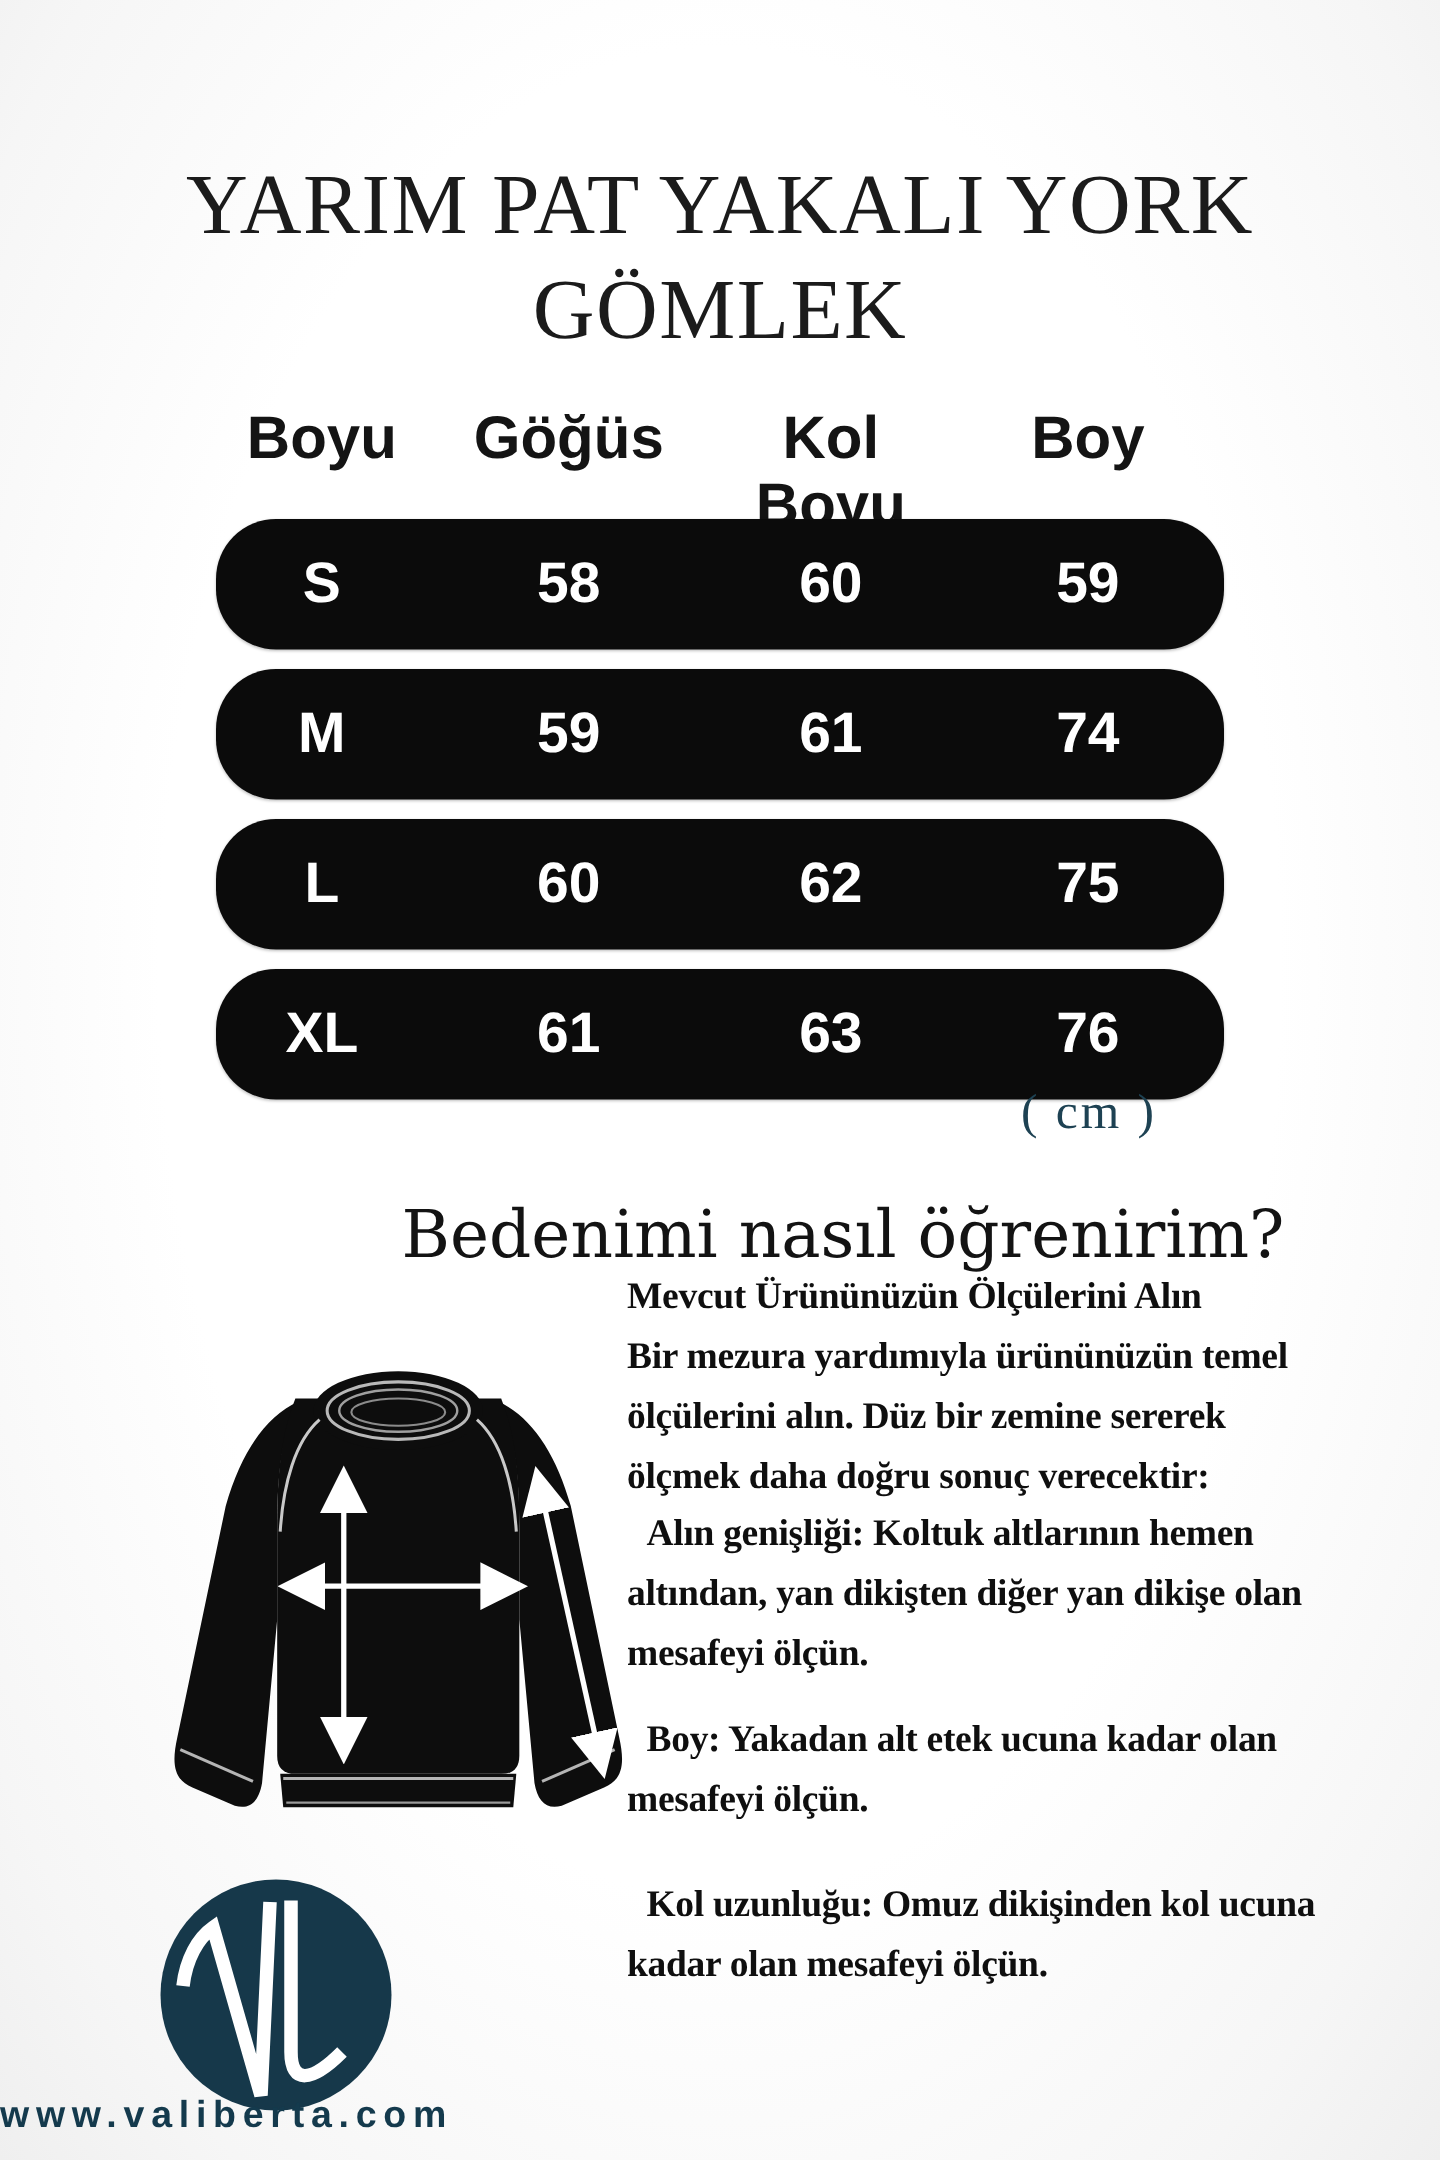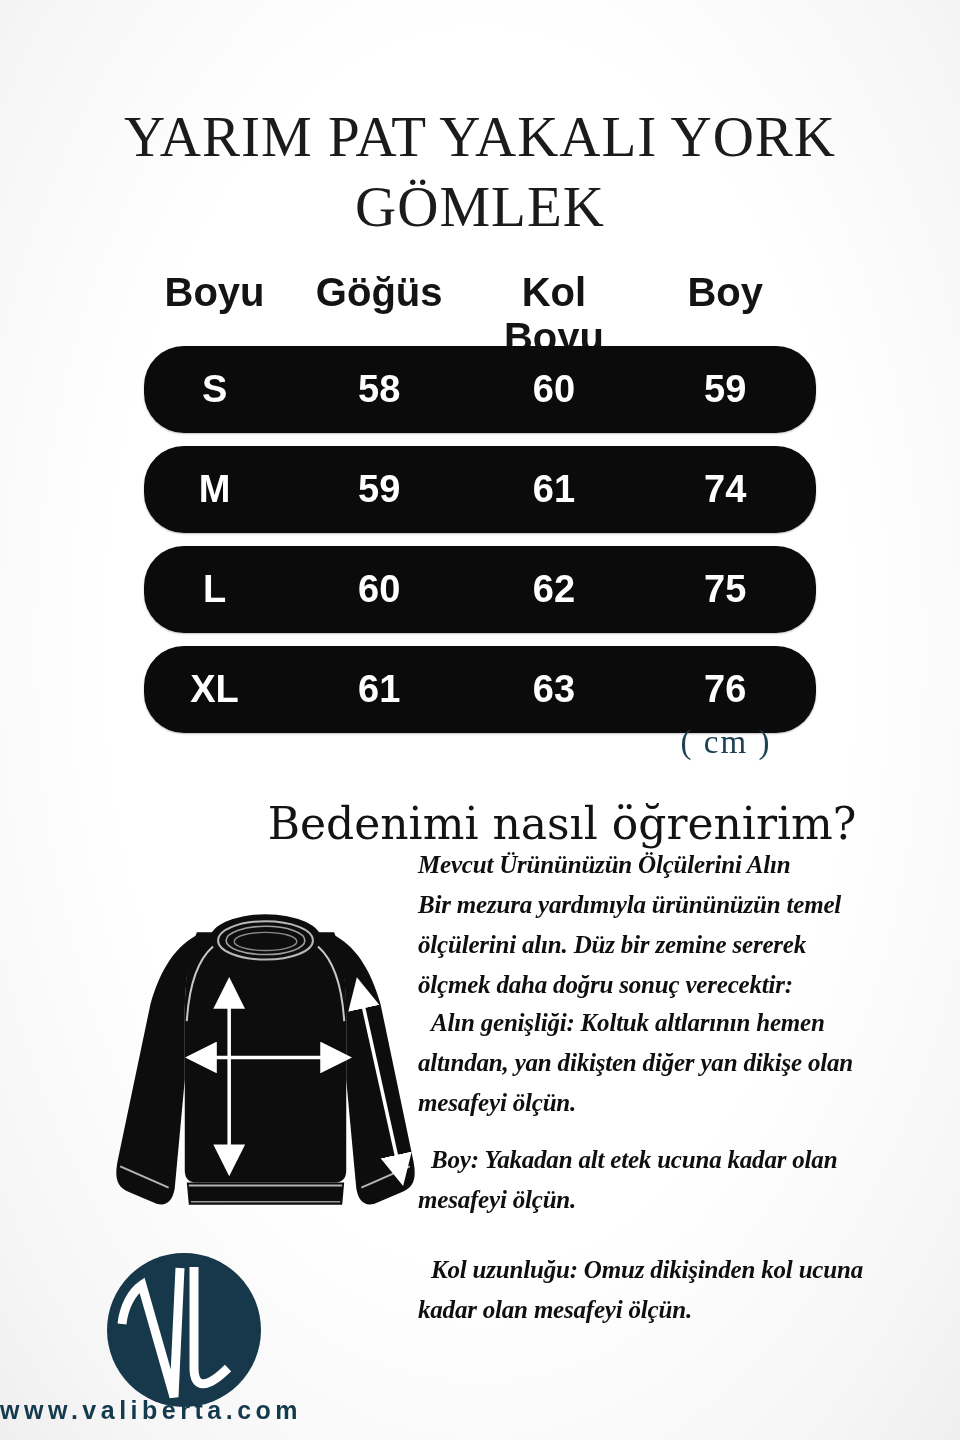--- a/index.html
+++ b/index.html
@@ -41,21 +41,21 @@
     font-family:"Liberation Serif",serif;font-size:33px;color:#1e4253;letter-spacing:2px;
   }
   
   .guide-heading{
     position:absolute;top:786px;left:222px;width:680px;text-align:center;
     font-family:"DejaVu Serif",serif;font-size:44px;color:#131313;margin-top:12px;
   }
   .para{
     position:absolute;left:418px;width:540px;
     font-family:"Liberation Serif",serif;font-weight:700;
-    font-size:25px;line-height:40px;color:#0f0f0f;letter-spacing:-0.2px;font-style:italic;
+    font-size:25px;line-height:40px;color:#0f0f0f;letter-spacing:-0.2px;
   }
   .para .indent{padding-left:13px;}
   .p1{top:845px;} .p2{top:1003px;} .p3{top:1140px;} .p4{top:1250px;}
   
   .sweater{position:absolute;left:96px;top:898px;width:338px;height:328px;}
   .logo{position:absolute;left:104px;top:1250px;width:160px;height:160px;}
   .footer{
     position:absolute;top:1396px;left:0;width:960px;
     font-weight:700;font-size:25px;letter-spacing:4.5px;color:#143a4d;
   }

